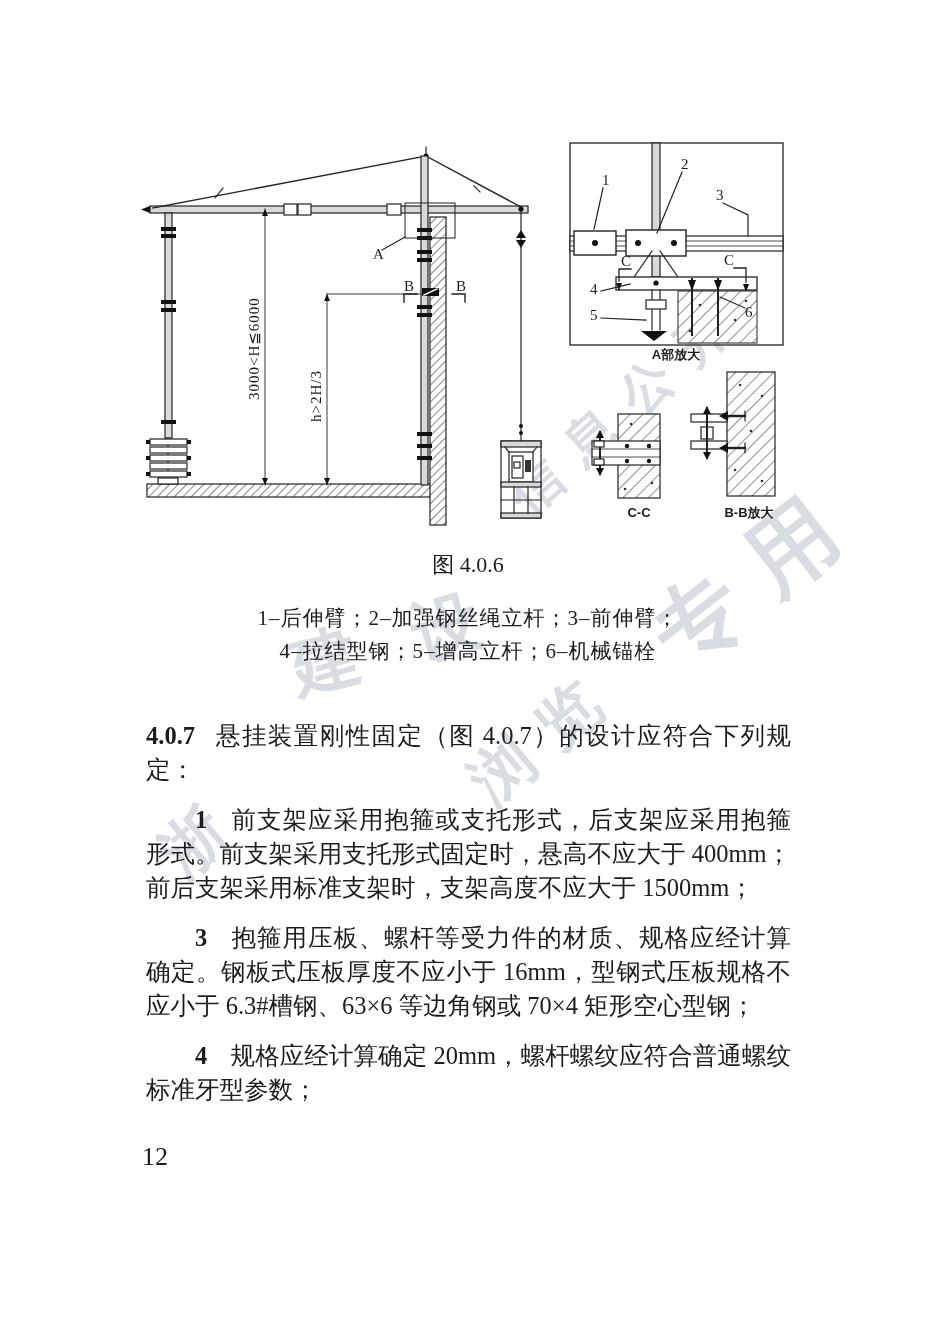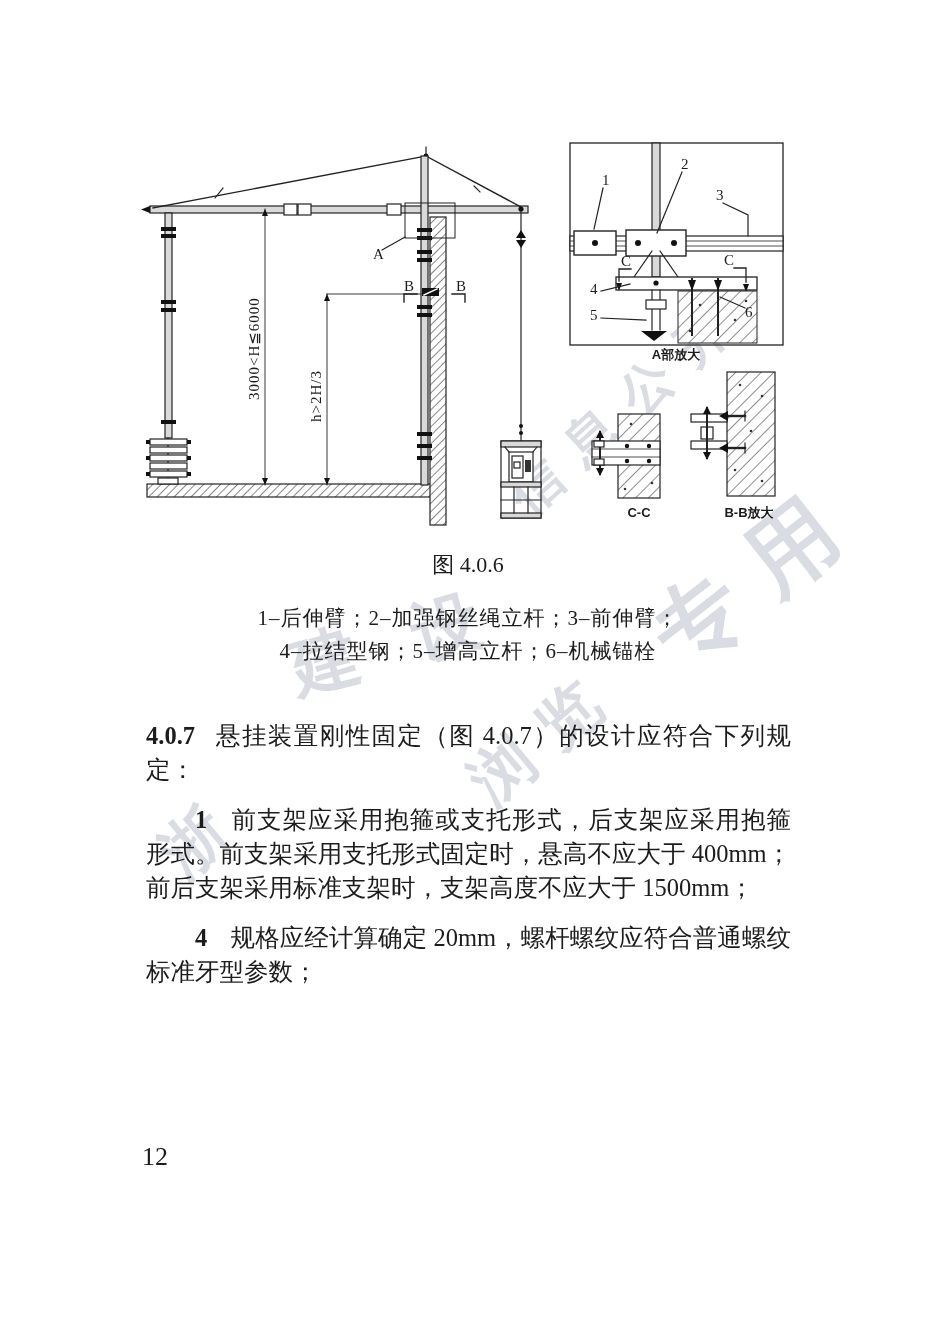--- a/index.html
+++ b/index.html
@@ -293,18 +293,21 @@
   </div>
 
   <div class="body-text">
     <p class="clause">
       <span class="cnum">4.0.7</span><span>悬挂装置刚性固定（图 4.0.7）的设计应符合下列规定：</span>
     </p>
     <p class="item">
       <span class="inum">1</span><span>前支架应采用抱箍或支托形式，后支架应采用抱箍形式。前支架采用支托形式固定时，悬高不应大于 400mm；前后支架采用标准支架时，支架高度不应大于 1500mm；</span>
     </p>
     <p class="item">
+      <span class="inum">3</span><span>抱箍用压板、螺杆等受力件的材质、规格应经计算确定。钢板式压板厚度不应小于 16mm，型钢式压板规格不应小于 6.3#槽钢、63×6 等边角钢或 70×4 矩形空心型钢；</span>
+    </p>
+    <p class="item">
       <span class="inum">4</span><span>规格应经计算确定 20mm，螺杆螺纹应符合普通螺纹标准牙型参数；</span>
     </p>
   </div>
 
   <div class="page-number">12</div>
 </div>
 
 </body></html>

